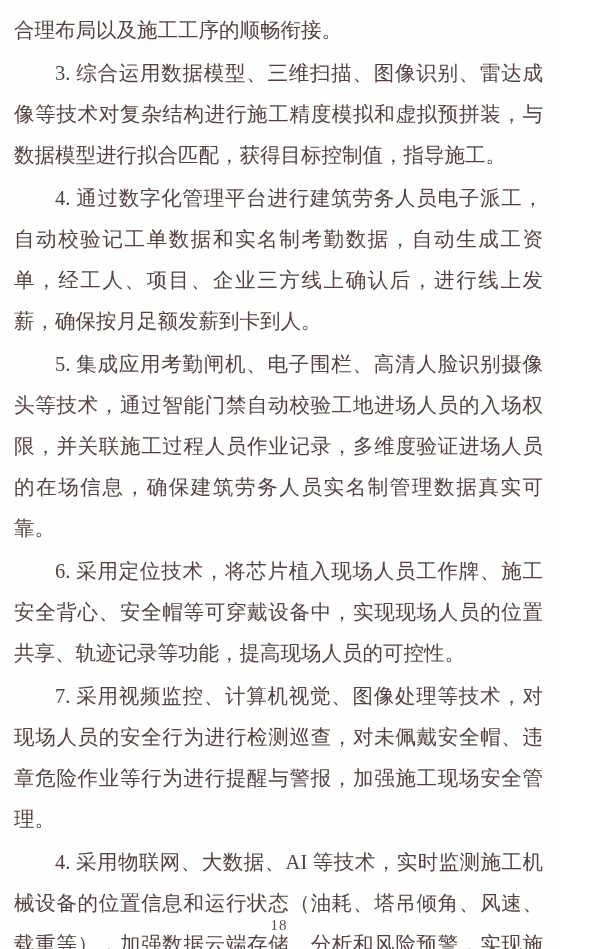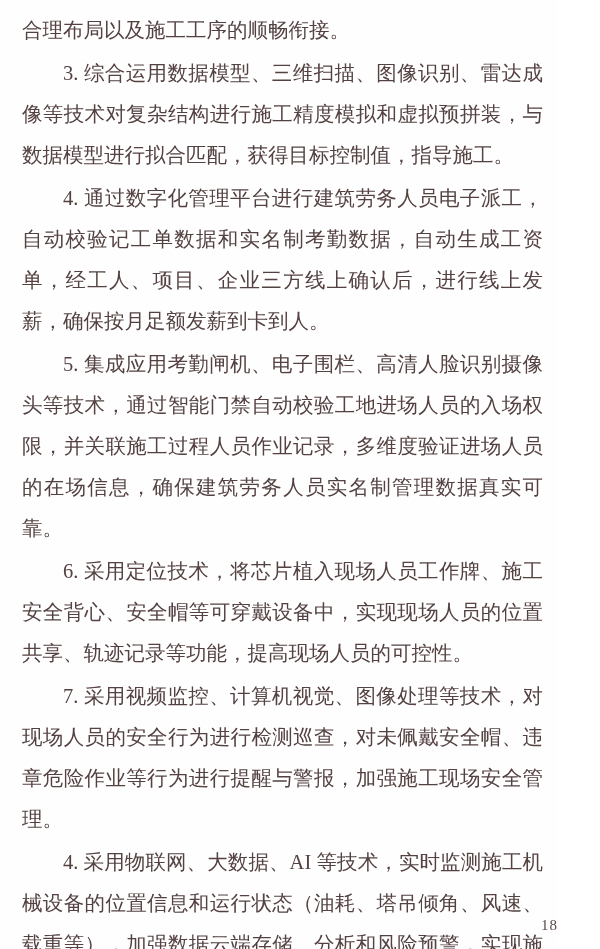--- a/index.html
+++ b/index.html
@@ -9,42 +9,41 @@
   }
   .page {
     position: relative;
     width: 558px;
     height: 949px;
     background: #fffefe;
     overflow: hidden;
     font-family: "Liberation Serif", "DejaVu Serif", serif;
     color: #544242;
     box-sizing: border-box;
-    padding-left: 8px;
   }
   .content {
     padding: 10px 15px 0 14px;
   }
   p.para {
     margin: 0 0 2px 0;
     font-size: 20.5px;
     line-height: 41px;
     text-align: justify;
     text-justify: inter-character;
     word-break: break-all;
   }
   p.indent {
     text-indent: 2em;
   }
   .page-number {
     position: absolute;
     left: 0;
     right: 0;
     bottom: 15px;
-    text-align: right;
+    text-align: center;
     font-size: 15px;
     letter-spacing: 1px;
     color: #5a4a4a;
   }
 </style>
 </head>
 <body>
 
 <div class="page">
   <div class="content">

